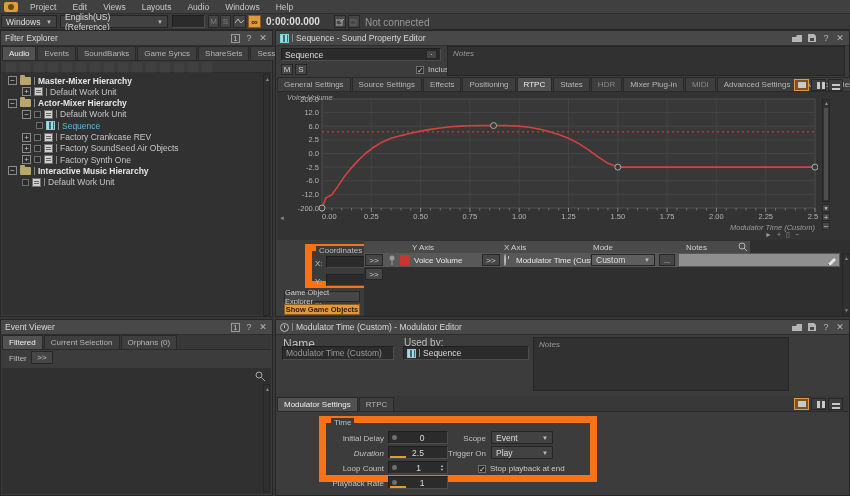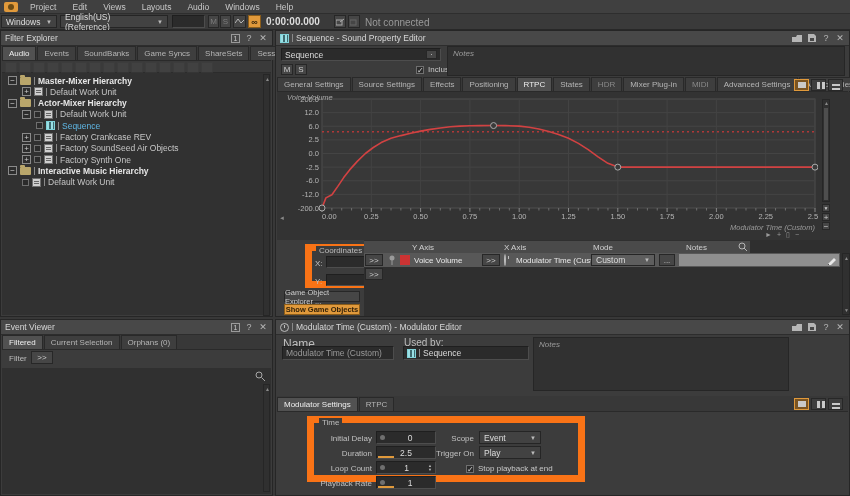--- a/index.html
+++ b/index.html
@@ -532,29 +532,29 @@
           <span class="g1"></span>
         </span>
       <span class="lb">
           <span class="g2"></span>
         </span>
       <span class="lb">
           <span class="g3"></span>
         </span>
     </div>
 
-    <div class="fieldset" style="left:10px;top:96px;width:278px;height:66px">
+    <div class="fieldset" style="left:22px;top:96px;width:278px;height:66px">
       <span class="grouplab" style="left:5px;top:-5px">Time</span>
       <div id="time-fields">
           <span class="rlabel" style="left: 0px; top: 11px; width: 58px;">Initial Delay</span>
           <div class="field" style="position: absolute; left: 62px; top: 8px; width: 60px; height: 13px; gap: 3px;">
             <span class="dot"></span>
             <span style="flex: 1 1 0%; text-align: center;">0</span>
           </div>
-          <span class="rlabel" style="left: 0px; top: 26px; width: 58px;">Duration</span>
+          <span class="rlabel" style="left: 0px; top: 26px; width: 58px; font-style: italic;">Duration</span>
           <div class="field" style="position: absolute; left: 62px; top: 23px; width: 60px; height: 13px; gap: 3px;">
             <span style="flex: 1 1 0%; text-align: center;">2.5</span>
             <span style="position: absolute; left: 1px; bottom: 0px; width: 16px; height: 2px; background: rgb(224, 153, 59);"></span>
           </div>
           <span class="rlabel" style="left: 0px; top: 41px; width: 58px;">Loop Count</span>
           <div class="field" style="position: absolute; left: 62px; top: 38px; width: 60px; height: 13px; gap: 3px;">
             <span class="dot"></span>
             <span style="flex: 1 1 0%; text-align: center;">1</span>
             <span style="display: flex; flex-direction: column; font-size: 4px; color: rgb(187, 187, 187); line-height: 4px;">
               <span>▲</span>

